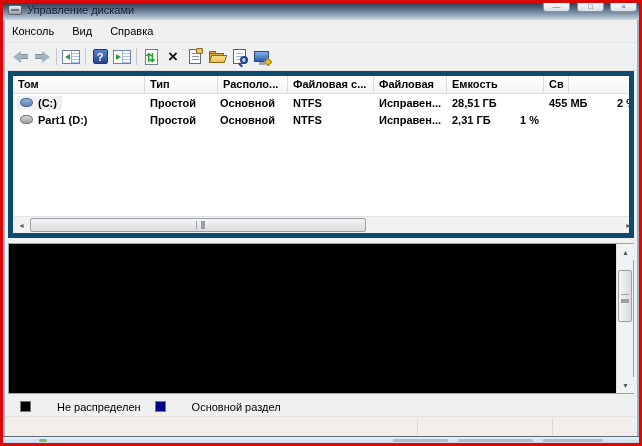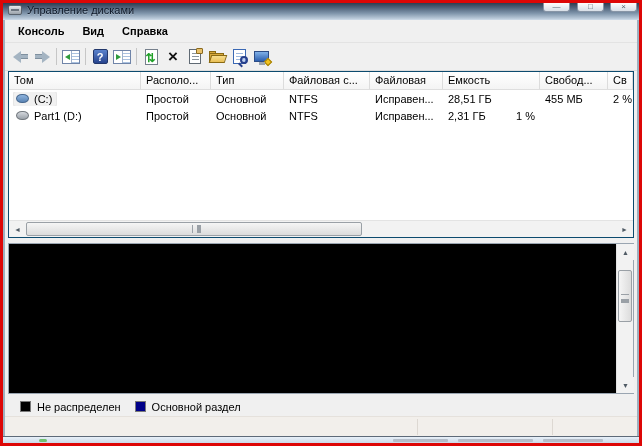--- a/index.html
+++ b/index.html
@@ -29,23 +29,22 @@
     position:absolute; top:0; height:9px; width:27px;
     background:linear-gradient(to bottom,#fdfdfd,#d8dfe7);
     border:1px solid #8795a6; border-top:none; border-radius:0 0 3px 3px;
     font-size:8px; line-height:7px; text-align:center; color:#55616e; overflow:hidden;
   }
   .btn-min { right:69px; } .btn-max { right:35px; } .btn-close { right:2px; }
 
   
   .menubar {
     position:absolute; left:0; top:17px; width:636px; height:23px;
-    background:#f0f0f0; display:flex; align-items:center; padding-left:6px;
+    background:#f0f0f0; display:flex; align-items:center; 
     border-bottom:1px solid #e3e3e3;
-    font-weight:bold;
   }
   .menu-item { padding:3px 9px; cursor:default; }
 
   
   .toolbar {
     position:absolute; left:0; top:40px; width:636px; height:28px;
     background:#f0f0f0; display:flex; align-items:center; padding-left:6px;
     border-bottom:1px solid #dcdcdc;
   }
   .tb-btn { width:22px; height:22px; display:flex; align-items:center; justify-content:center; }
@@ -84,21 +83,21 @@
   .lens { position:absolute; right:-3px; bottom:-1px; width:8px; height:8px; border:2px solid #28408c; border-radius:50%; background:rgba(140,170,225,.55); }
   .lens::after { content:""; position:absolute; left:-4px; top:6px; width:5px; height:2px; background:#28408c; transform:rotate(45deg); }
 
   .monitor { width:15px; height:11px; border:1px solid #2c4c86; background:linear-gradient(to bottom,#7fb0e8,#2d5fae); position:relative; }
   .monitor::after { content:""; position:absolute; left:4px; bottom:-4px; width:6px; height:3px; background:#9aa4b0; }
   .sparkle { position:absolute; right:-3px; bottom:-4px; width:6px; height:6px; background:#f2c21e; border:1px solid #a07c08; transform:rotate(45deg); }
 
   
   .list-panel {
     position:absolute; left:5px; top:68px; width:626px; height:167px;
-    background:#fff; border:1px solid #0c4a6e; overflow:hidden;
+    background:#fff; border:5px solid #0c4a6e; overflow:hidden;font-weight:bold;
   }
   .lheader { display:flex; height:18px; border-bottom:1px solid #dedede;
     background:linear-gradient(to bottom,#ffffff,#f4f4f4); }
   .hcell { padding:2px 0 0 5px; border-right:1px solid #dcdcdc; overflow:hidden; white-space:nowrap; flex:0 0 auto; }
   .lrow { display:flex; height:17px; align-items:center; }
   .cell { padding-left:5px; overflow:hidden; white-space:nowrap; flex:0 0 auto; }
   .c0{width:132px;} .c1{width:70px;} .c2{width:73px;} .c3{width:86px;}
   .c4{width:73px;} .c5{width:97px;} .c6{width:68px;} .c7{width:25px;}
   .vol-wrap { display:inline-flex; align-items:center; gap:5px; padding:1px 4px 1px 2px; border-radius:2px; }
   .vol-hl { background:#f1f1f1; box-shadow:0 0 0 1px #e6e6e6; }
@@ -126,21 +125,21 @@
   .vscroll { position:absolute; right:0; top:0; width:17px; height:149px; background:#f2f2f2; border-left:1px solid #e3e3e3; }
   .vs-up { top:0; left:0; } .vs-down { bottom:0; top:auto; left:0; }
   .v-thumb { position:absolute; left:1px; top:26px; width:14px; height:52px;
     background:linear-gradient(to right,#f5f5f5,#dcdcdc); border:1px solid #9aa0a6; border-radius:2px;
     display:flex; align-items:center; justify-content:center; }
 
   
   .legend { position:absolute; left:5px; top:394px; width:626px; height:19px;
     display:flex; align-items:center; gap:6px; padding-left:12px; background:#f0f0f0; }
   .swatch { width:11px; height:11px; border:1px solid #7a7a7a; }
-  .legend-label { margin-right:8px; }
+  .legend-label { margin-right:8px;margin-left:20px; }
 
   
   .statusbar { position:absolute; left:0; top:413px; width:636px; height:20px;
     background:#f2efeb; border-top:1px solid #e5e1dc; }
   .sb-sep { position:absolute; top:2px; width:1px; height:16px; background:#ddd8d2; }
   .sep1 { left:414px; } .sep2 { left:549px; }
 
   
   .sliver { position:absolute; left:0; top:433px; width:636px; height:7px;
     background:linear-gradient(to bottom,#e8f0f8,#ccd9e8); border-top:1px solid #5e6a78; }
@@ -232,26 +231,25 @@
       <div class="tb-btn">
         <span class="monitor">
             <span class="sparkle"></span>
           </span>
       </div>
     </div>
 
     <div class="list-panel">
       <div class="lheader">
         <div class="hcell c0">Том</div>
+        <div class="hcell c2">Тип</div>
         <div class="hcell c1">Располо...</div>
-        <div class="hcell c2">Тип</div>
         <div class="hcell c3">Файловая с...</div>
         <div class="hcell c4">Файловая</div>
         <div class="hcell c5">Емкость</div>
-        <div class="hcell c6">Свобод...</div>
         <div class="hcell c7">Св</div>
       </div>
 
       <div class="lrow">
         <div class="cell c0">
           <span class="vol-wrap vol-hl">
             <span class="drive-icon drive-c"></span>
             <span>(C:)</span>
           </span>
         </div>

